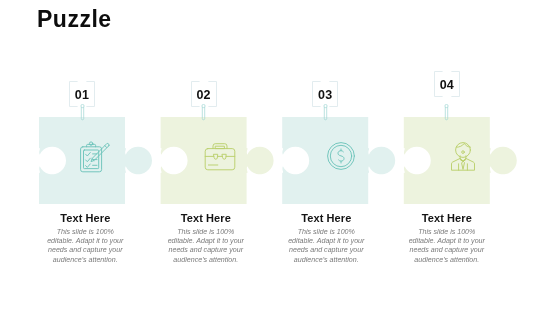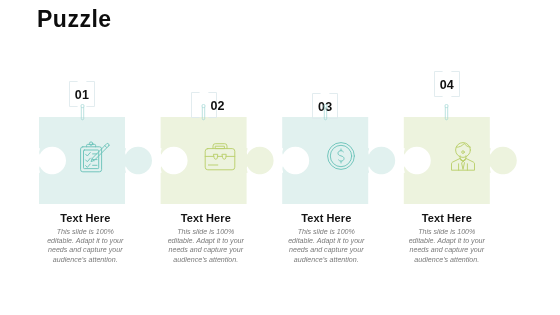--- a/index.html
+++ b/index.html
@@ -57,21 +57,21 @@
       <svg width="7" height="18" viewBox="0 0 7 18" fill="none" stroke-width="0.7">
         <circle class="pin-head" cx="3.5" cy="2.0" r="1.6" stroke="#9fd5d3"></circle>
         <path class="pin-stem" d="M2.3 3.0 V14.6 a1.2 1.2 0 0 0 2.4 0 V3.0" stroke="#9fd5d3"></path>
       </svg>
     </div>
     <div class="txtcol" style="left: 24.3px; top: 213px;">
       <div class="ttl">Text Here</div>
       <div class="bdy">This slide is 100% editable. Adapt it to your needs and capture your audience's attention.</div>
     </div>
 
-    <div class="badge-wrap" style="left: 190.6px; top: 92px; padding-left: 28px;">
+    <div class="badge-wrap" style="left: 190.6px; top: 81px;">
       <svg class="bracket" width="26" height="26" viewBox="0 0 26 26">
         <path class="bracket-path" d="M 8.6 0.5 L 0.5 0.5 L 0.5 25.5 L 8.6 25.5 M 17.4 0.5 L 25.5 0.5 L 25.5 25.5 L 17.4 25.5" fill="none" stroke-width="0.9" stroke="#dfeaed"></path>
       </svg>
       <div class="num">02</div>
     </div>
     <div class="icon-wrap" style="left: 203.6px; top: 141px;">
       <svg class="icon-svg" width="32" height="32" viewBox="0 0 32 32" fill="none" stroke-width="0.95" stroke-linecap="round" stroke-linejoin="round" stroke="#bbd06d">
    <rect x="1.2" y="7.6" width="29.6" height="21.2" rx="2.6"></rect>
    <path d="M9.0 7.6 V5.0 a2.3 2.3 0 0 1 2.3 -2.3 h9.4 a2.3 2.3 0 0 1 2.3 2.3 V7.6"></path>
    <path d="M11.6 5.2 h8.8 v2.4 h-8.8 Z"></path>
@@ -87,21 +87,21 @@
       <svg width="7" height="18" viewBox="0 0 7 18" fill="none" stroke-width="0.7">
         <circle class="pin-head" cx="3.5" cy="2.0" r="1.6" stroke="#9fd5d3"></circle>
         <path class="pin-stem" d="M2.3 3.0 V14.6 a1.2 1.2 0 0 0 2.4 0 V3.0" stroke="#9fd5d3"></path>
       </svg>
     </div>
     <div class="txtcol" style="left: 144.8px; top: 213px;">
       <div class="ttl">Text Here</div>
       <div class="bdy">This slide is 100% editable. Adapt it to your needs and capture your audience's attention.</div>
     </div>
 
-    <div class="badge-wrap" style="left: 312.2px; top: 93px;">
+    <div class="badge-wrap" style="left: 312.2px; top: 81px;">
       <svg class="bracket" width="26" height="26" viewBox="0 0 26 26">
         <path class="bracket-path" d="M 8.6 0.5 L 0.5 0.5 L 0.5 25.5 L 8.6 25.5 M 17.4 0.5 L 25.5 0.5 L 25.5 25.5 L 17.4 25.5" fill="none" stroke-width="0.9" stroke="#dfeaed"></path>
       </svg>
       <div class="num">03</div>
     </div>
     <div class="icon-wrap" style="left: 325.2px; top: 140px;">
       <svg class="icon-svg" width="32" height="32" viewBox="0 0 32 32" fill="none" stroke-width="0.95" stroke-linecap="round" stroke-linejoin="round" stroke="#6ec4ba">
    <circle cx="16" cy="16" r="13.4"></circle>
    <circle cx="16" cy="16" r="10.7"></circle>
    <path d="M18.4 11.8 a3.0 3.0 0 0 0 -2.4 -1.1 c-1.7 0 -3.0 1.0 -3.0 2.5 c0 1.6 1.2 2.2 3.0 2.7 c1.8 0.5 3.0 1.1 3.0 2.7 c0 1.5 -1.3 2.5 -3.0 2.5 a3.0 3.0 0 0 1 -2.4 -1.1"></path>

